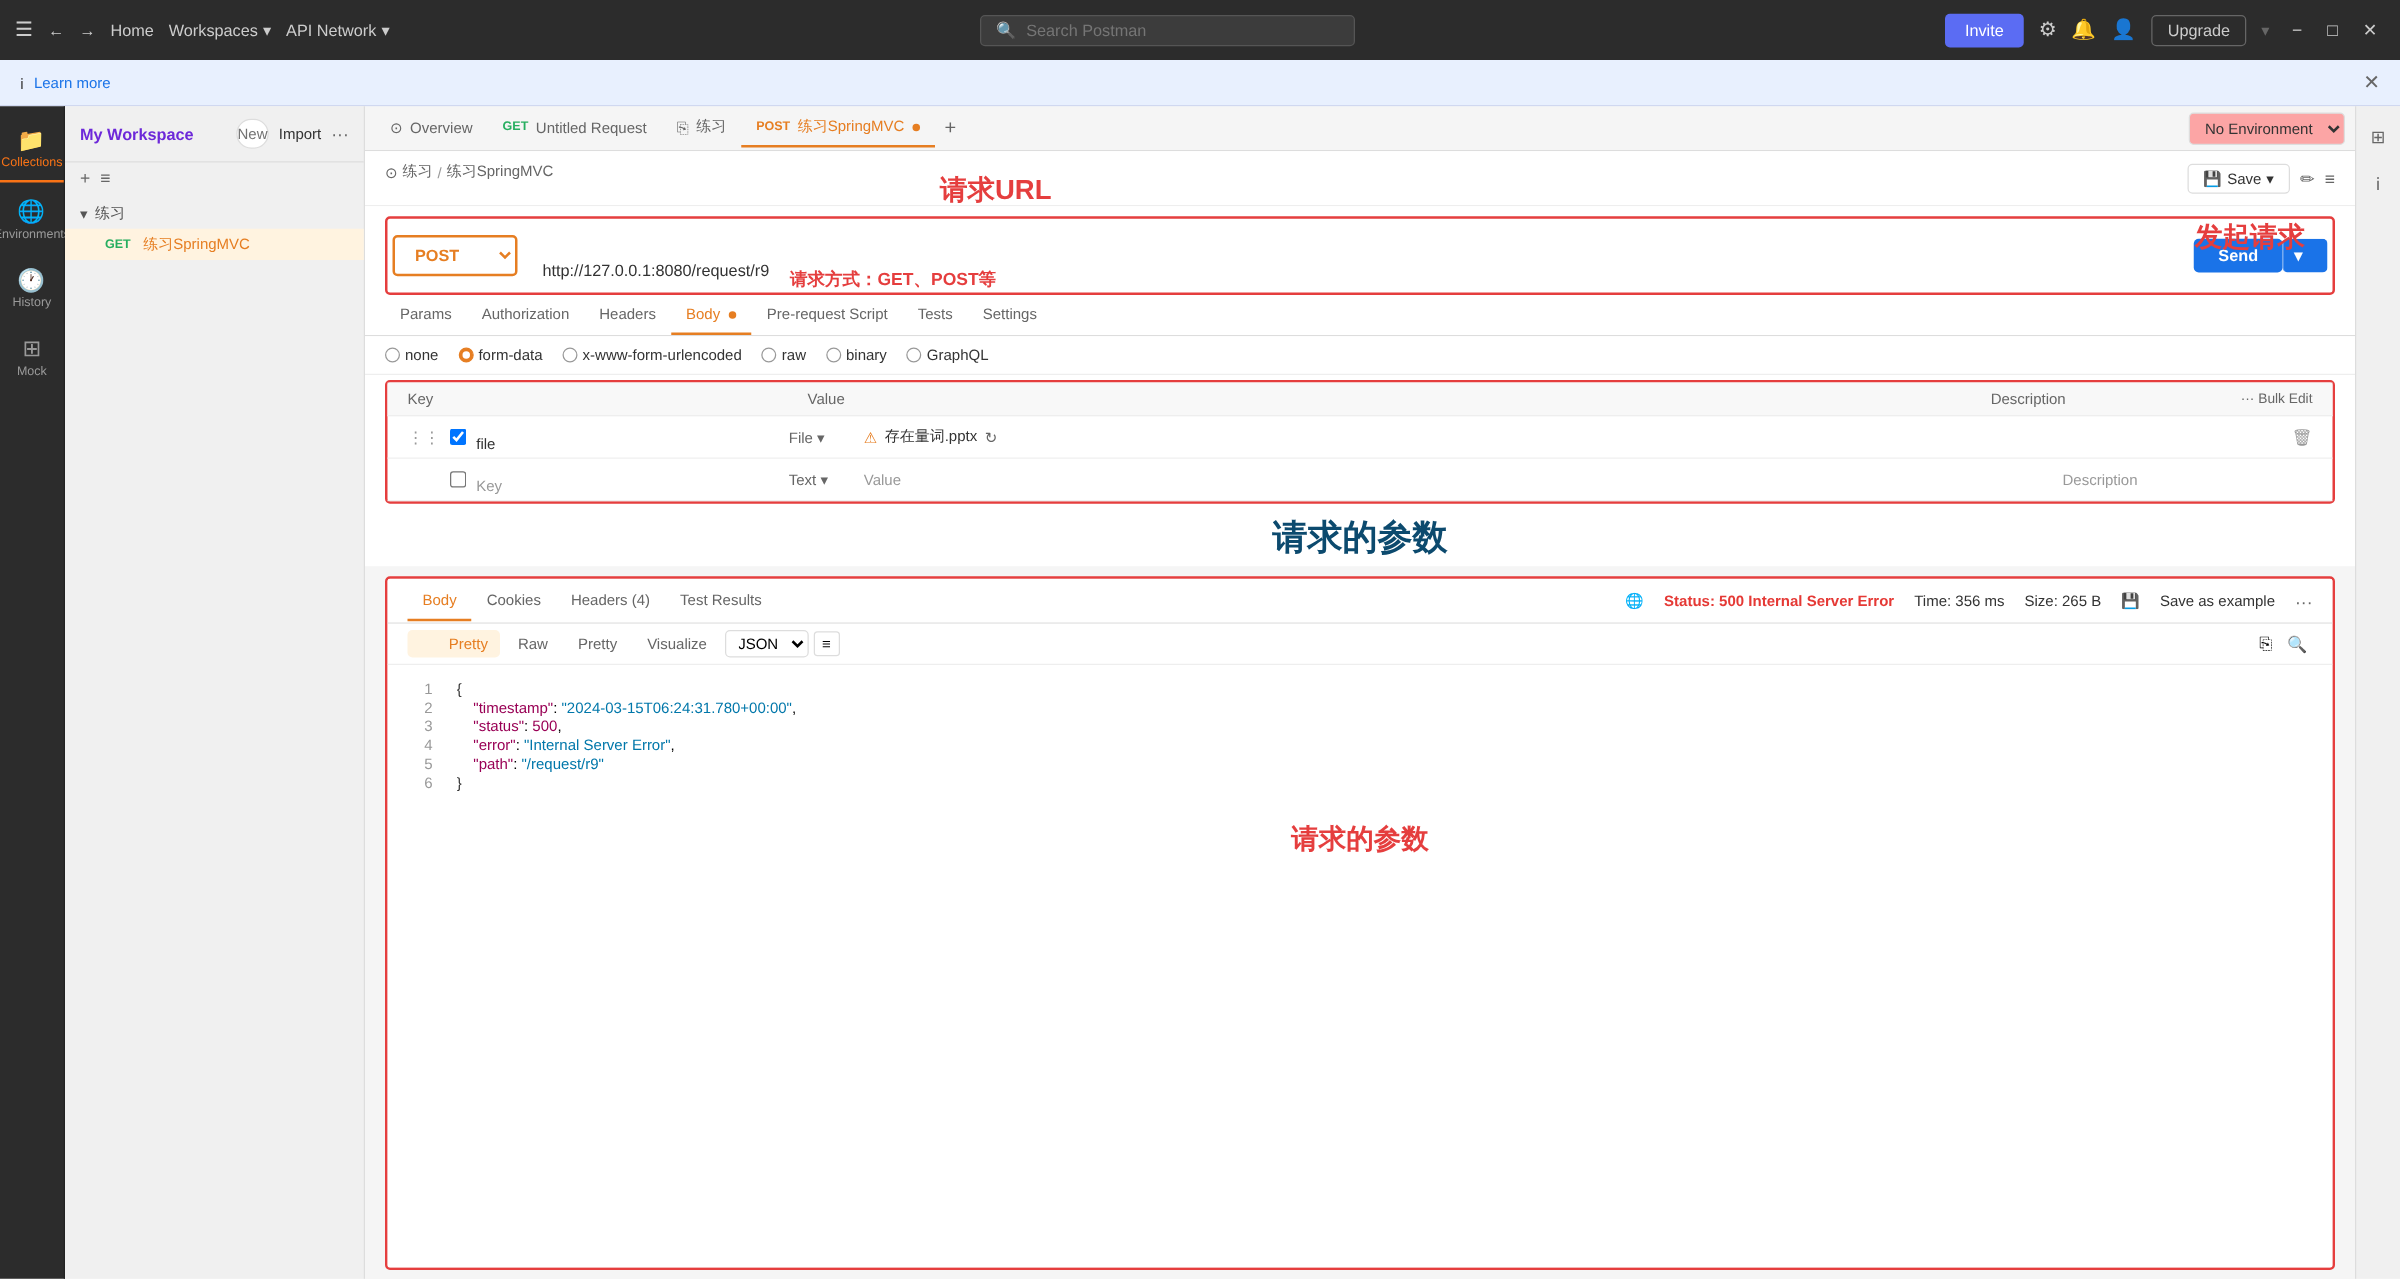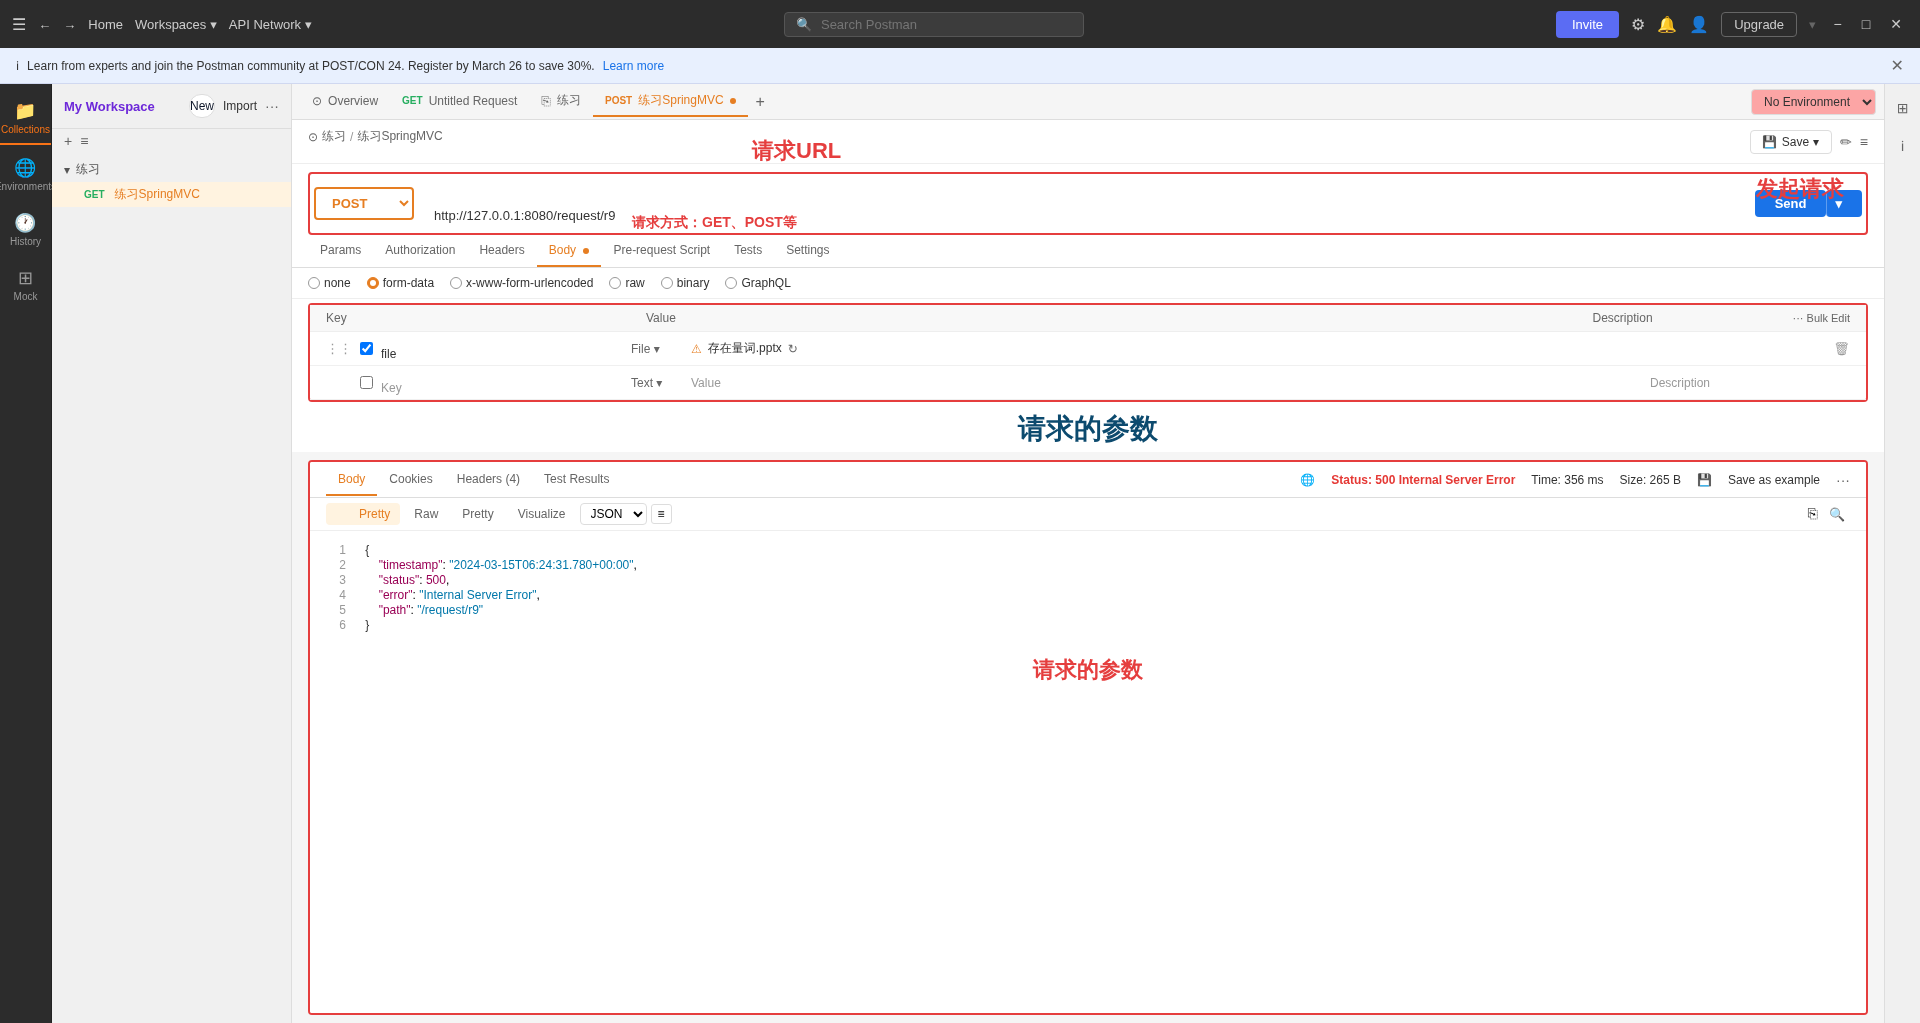--- a/index.html
+++ b/index.html
@@ -58,21 +58,21 @@
     }
     .sidebar-header {
       display: flex; align-items: center; justify-content: space-between;
       padding: 10px 12px; border-bottom: 1px solid #ddd;
     }
     .sidebar-title { font-size: 13px; font-weight: 600; color: #6d28d9; }
     .sidebar-actions { display: flex; gap: 8px; }
     .sidebar-action-btn { background: none; border: none; cursor: pointer; font-size: 14px; color: #666; }
     .new-btn {
       background: #fff; border: 1px solid #ddd; border-radius: 12px;
-      padding: 4px 0; cursor: pointer; font-size: 12px; color: #0f172a;
+      padding: 4px 0; cursor: pointer; font-size: 12px; color: #737373;
     }
     .import-btn {
       background: none; border: none; cursor: pointer; font-size: 12px; color: #333;
     }
     .collection-group { padding: 4px 0; }
     .collection-group-header {
       display: flex; align-items: center; padding: 4px 12px; gap: 6px; cursor: pointer;
       font-size: 12px; color: #555;
     }
     .collection-item {
@@ -226,21 +226,20 @@
       <button class="win-btn">−</button>
       <button class="win-btn">□</button>
       <button class="win-btn">✕</button>
     </div>
   </div>
 </div>
 
 <div class="banner">
   <div style="display:flex;align-items:center;gap:8px;">
     <span>ℹ</span>
-    <span>Learn from experts and join the Postman community at POST/CON 24. Register by March 26 to save 30%.</span>
     <a class="banner-link">Learn more</a>
   </div>
   <button class="banner-close">✕</button>
 </div>
 
 <div class="main-layout">
 
   <div class="sidebar-icons">
     <div class="sidebar-icon-item active">
       <span class="icon">📁</span>

